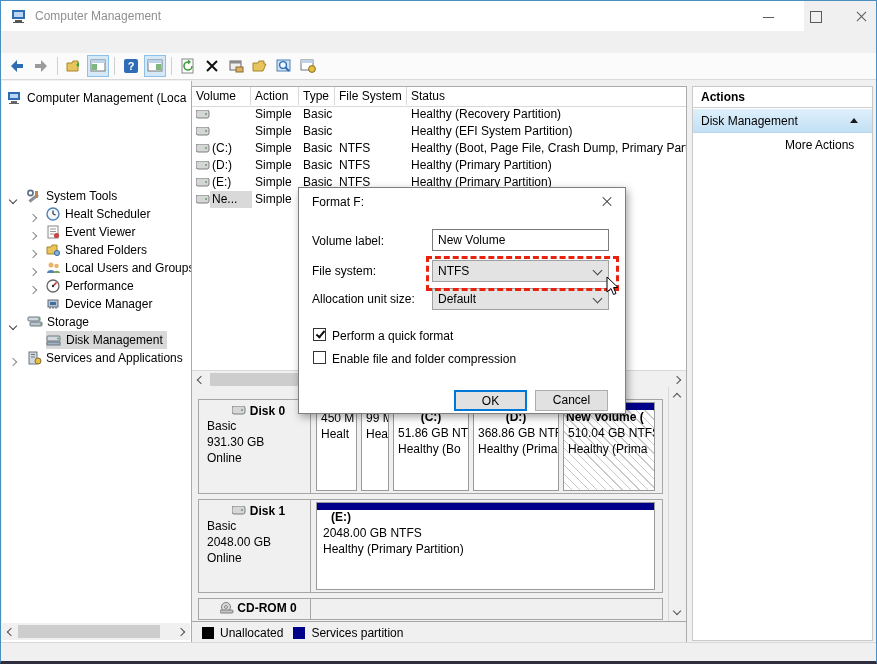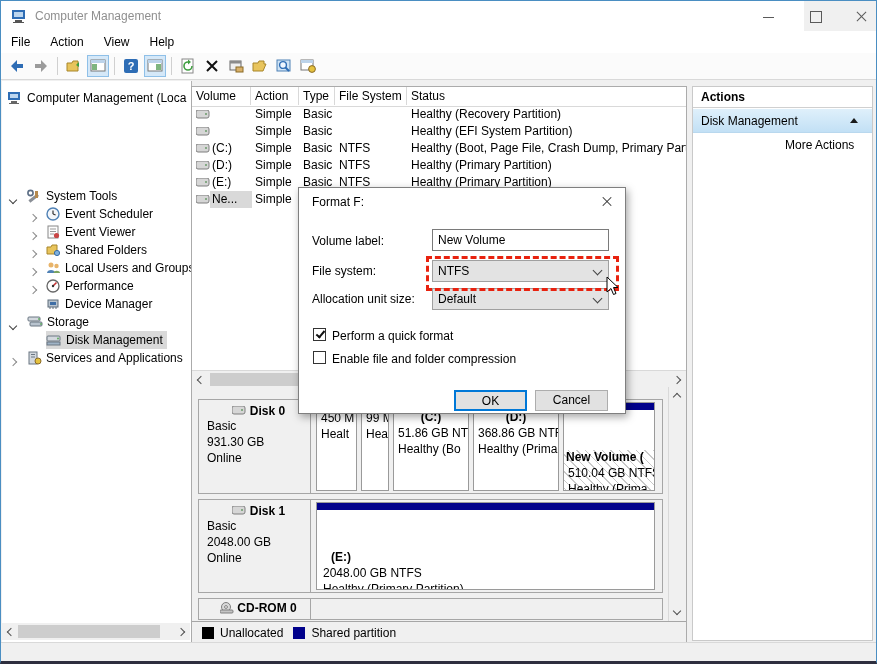--- a/index.html
+++ b/index.html
@@ -46,21 +46,21 @@
   .vcell{position:absolute;top:0;height:17px;}
   .hscroll{position:absolute;left:0;top:283px;width:494px;height:17px;background:#f0f0f0;border-top:1px solid #d9d9d9;}
   .diskarea{position:absolute;left:0;top:300px;width:494px;height:234px;background:#f0f0f0;}
   .diskrow{position:absolute;left:6px;width:465px;border:1px solid #a6a6a6;background:#f0f0f0;box-sizing:border-box;}
   .dlabel{position:absolute;left:0;top:0;width:112px;height:100%;border-right:1px solid #a6a6a6;box-sizing:border-box;padding:4px 0 0 8px;}
   .dname{font-weight:bold;display:flex;align-items:center;gap:3px;justify-content:center;}
   .dline{line-height:16px;}
   .part{position:absolute;border:1px solid #9a9a9a;background:#fff;box-sizing:border-box;overflow:hidden;}
   .pbar{height:7px;background:#00008b;}
   .p1{font-weight:bold;text-align:center;line-height:15px;white-space:nowrap;overflow:hidden;}
-  .p1.left{text-align:left;padding-left:14px;margin-top:40px;}
+  .p1.left{text-align:left;padding-left:14px;}
   .p2,.p3{padding-left:4px;line-height:16px;white-space:nowrap;overflow:hidden;}
   .hatch{background:repeating-linear-gradient(45deg,#ffffff 0px,#ffffff 5px,#c9c9c9 5px,#c9c9c9 6px);}
   .vscroll{position:absolute;right:0;top:300px;width:17px;height:234px;background:#f0f0f0;border-left:1px solid #d9d9d9;}
   .legend{position:absolute;left:0;top:534px;width:494px;height:21px;background:#f0f0f0;border-top:1px solid #a6a6a6;display:flex;align-items:center;}
   .sw{width:12px;height:12px;display:inline-block;margin:0 6px 0 10px;}
   .sw-black{background:#000;} .sw-navy{background:#00008b;}
 
   
   .actions{left:691px;top:85px;width:181px;height:555px;background:#fff;border:1px solid #c9c9c9;box-sizing:border-box;}
   .ahead{position:absolute;left:0;top:0;width:100%;height:21px;line-height:21px;font-weight:bold;padding-left:8px;border-bottom:1px solid #d0d0d0;box-sizing:border-box;}
@@ -110,26 +110,20 @@
       </div>
     <div class="abs wbtn glyph-max">
         <div class="maxbox"></div>
       </div>
     <div class="abs wbtn glyph-close">
       <div class="xline r45" style="position:absolute;left:8px;top:9px;"></div>
         <div class="xline r135"></div>
     </div>
   </div>
 
-  <div class="abs menubar">
-    <span class="menuitem">File</span>
-    <span class="menuitem">Action</span>
-    <span class="menuitem">View</span>
-    <span class="menuitem">Help</span>
-  </div>
 
   <div class="abs toolbar">
     <div class="tbtn">
       <svg width="16" height="16">
           <path d="M8 2 L2 8 L8 14 L8 10 L14 10 L14 6 L8 6 Z" fill="#2e6db5"></path>
         </svg>
     </div>
     <div class="tbtn">
       <svg width="16" height="16">
           <path d="M8 2 L14 8 L8 14 L8 10 L2 10 L2 6 L8 6 Z" fill="#9b9b9b"></path>
@@ -226,21 +220,21 @@
       <span class="lbl">System Tools</span>
     </div>
 
     <div class="abs" style="left:28px;top:129px;"><div class="chev right"></div></div>
     <div class="titem" style="left:44px;top:124px;">
       <svg width="15" height="14">
           <circle cx="7" cy="7" r="6" fill="#f3f6fa" stroke="#4f81b5" stroke-width="1.4"></circle>
           <line x1="7" y1="7" x2="7" y2="3.5" stroke="#333" stroke-width="1.2"></line>
           <line x1="7" y1="7" x2="9.6" y2="8" stroke="#333" stroke-width="1.2"></line>
         </svg>
-      <span class="lbl">Event Scheduler</span>
+      <span class="lbl">Healt Scheduler</span>
     </div>
 
     <div class="abs" style="left:28px;top:147px;"><div class="chev right"></div></div>
     <div class="titem" style="left:44px;top:142px;">
       <svg width="15" height="14">
           <rect x="2" y="1" width="10" height="12" fill="#fdfdfd" stroke="#888"></rect>
           <line x1="4" y1="4" x2="10" y2="4" stroke="#999"></line>
           <line x1="4" y1="6.5" x2="10" y2="6.5" stroke="#999"></line>
           <line x1="4" y1="9" x2="8" y2="9" stroke="#999"></line>
           <circle cx="10.5" cy="10.5" r="2.6" fill="#c84545"></circle>
@@ -494,21 +488,21 @@
 
     <div class="vscroll">
       <div class="sarrow" style="left:5px;top:7px;transform:rotate(-45deg);"></div>
       <div class="sarrow" style="left:5px;bottom:7px;transform:rotate(135deg);"></div>
     </div>
 
     <div class="legend">
       <span class="sw sw-black"></span>
       <span>Unallocated</span>
       <span class="sw sw-navy"></span>
-      <span>Shared partition</span>
+      <span>Services partition</span>
     </div>
   </div>
 
   <div class="abs actions">
     <div class="ahead">Actions</div>
     <div class="agroup">
       <span>Disk Management</span>
       <div class="tri-up"></div>
     </div>
     <div class="amore">

